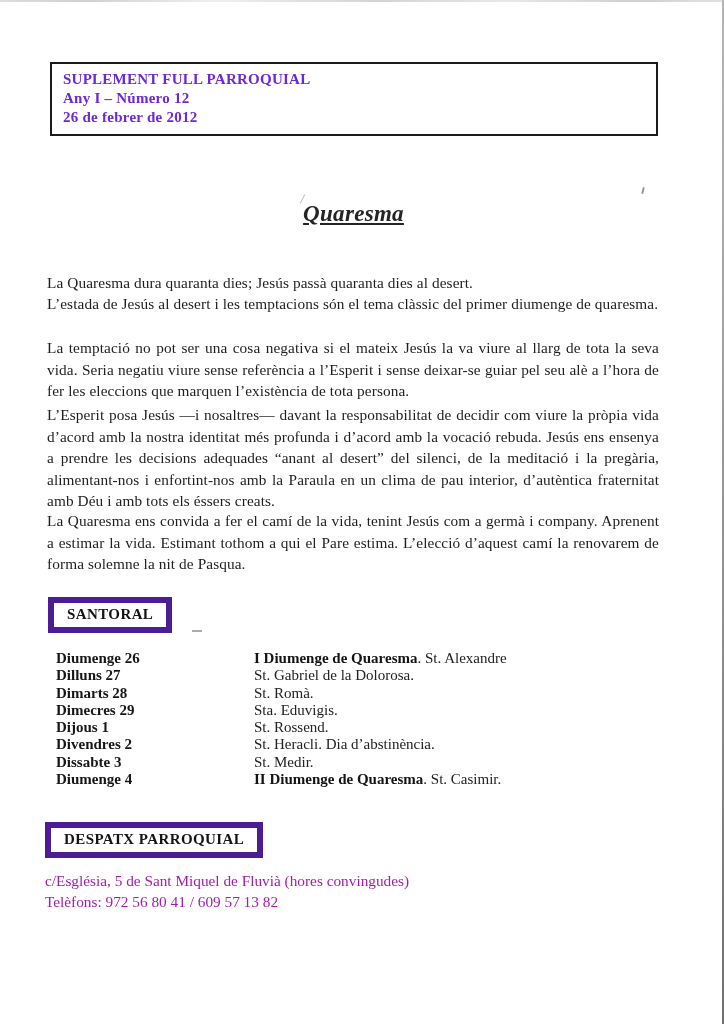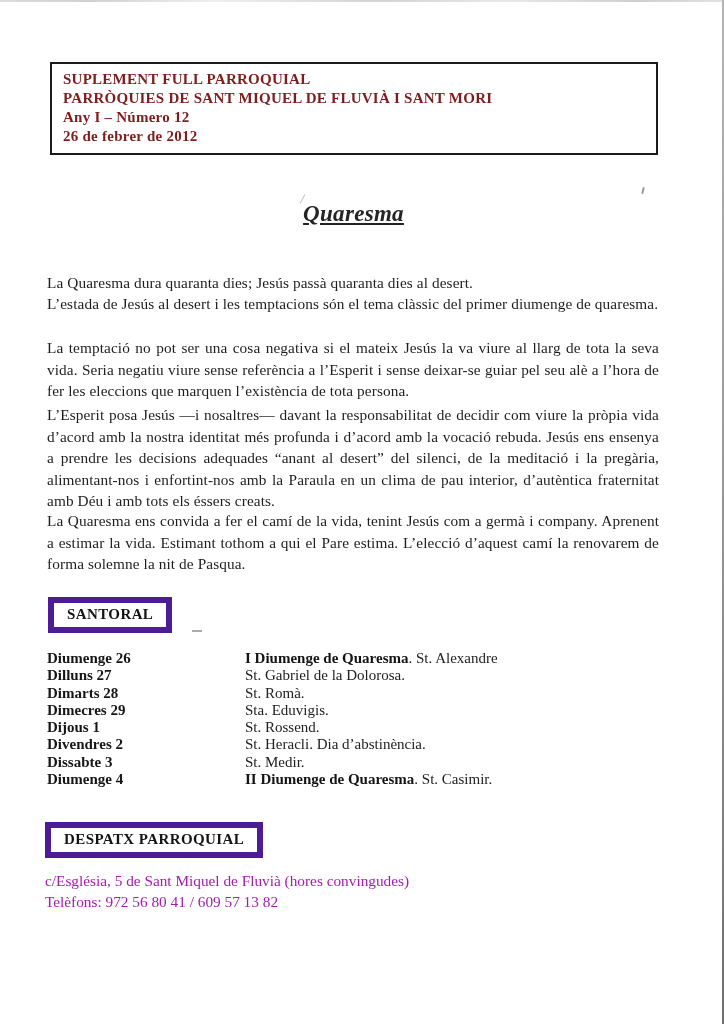--- a/index.html
+++ b/index.html
@@ -33,21 +33,21 @@
   .dash-speck{
     position:absolute;left:192px;top:630px;width:10px;height:2px;
     background:#ababab;
   }
   
   .masthead{
     position:absolute;left:50px;top:62px;width:608px;box-sizing:border-box;
     border:2px solid #1b1b1b;
     padding:6px 10px 7px 11px;
     font-weight:bold;font-size:15px;line-height:19px;
-    letter-spacing:.25px;color:#7f1d1d;
+    letter-spacing:.25px;color:#6d28d9;
   }
   
   .article-title{
     position:absolute;left:0;top:201px;width:707px;
     text-align:center;
     font-style:italic;font-weight:bold;font-size:23px;
     text-decoration:underline;
     letter-spacing:.3px;color:#242424;
   }
   .para{
@@ -60,21 +60,21 @@
   
   .section-box{
     position:absolute;
     border:6px solid #4c1d95;
     padding:3px 13px 4px 13px;
     font-weight:bold;font-size:15px;letter-spacing:.4px;color:#141414;
     background:#fff;
   }
   
   .santoral-list{
-    position:absolute;left:47px;top:650px;width:612px;
+    position:absolute;left:56px;top:650px;width:612px;
     font-size:15px;line-height:17.3px;
   }
   .santoral-row{display:flex;}
   .santoral-day{width:170px;font-weight:bold;color:#161616;flex:0 0 170px;}
   .santoral-feast{color:#222222;margin-left:28px;}
   .santoral-feast b{color:#141414;}
   
   .contact{
     position:absolute;left:45px;top:870px;width:630px;
     font-size:15.3px;line-height:21px;color:#a21caf;
@@ -86,21 +86,20 @@
 <div class="page">
 
   <div class="edge-top"></div>
   <div class="edge-right"></div>
   <div class="speck-apostrophe"></div>
   <div class="scratch-title"></div>
   <div class="dash-speck"></div>
 
   <div class="masthead">
     <div>SUPLEMENT FULL PARROQUIAL</div>
-    <div>PARRÒQUIES DE SANT MIQUEL DE FLUVIÀ I SANT MORI</div>
     <div>Any I – Número 12</div>
     <div>26 de febrer de 2012</div>
   </div>
 
   <div class="article-title">Quaresma</div>
 
   <p class="para" style="top:278px">L’estada de Jesús al desert i les temptacions són el tema clàssic del primer diumenge de quaresma.</p>
   <p class="para no-justify" style="top:257px">La Quaresma dura quaranta dies; Jesús passà quaranta dies al desert.</p>
   <p class="para" style="top:322px">La temptació no pot ser una cosa negativa si el mateix Jesús la va viure al llarg de tota la seva vida. Seria negatiu viure sense referència a l’Esperit i sense deixar-se guiar pel seu alè a l’hora de fer les eleccions que marquen l’existència de tota persona.</p>
   <p class="para" style="top:389px">L’Esperit posa Jesús —i nosaltres— davant la responsabilitat de decidir com viure la pròpia vida d’acord amb la nostra identitat més profunda i d’acord amb la vocació rebuda. Jesús ens ensenya a prendre les decisions adequades “anant al desert” del silenci, de la meditació i la pregària, alimentant-nos i enfortint-nos amb la Paraula en un clima de pau interior, d’autèntica fraternitat amb Déu i amb tots els éssers creats.</p>

